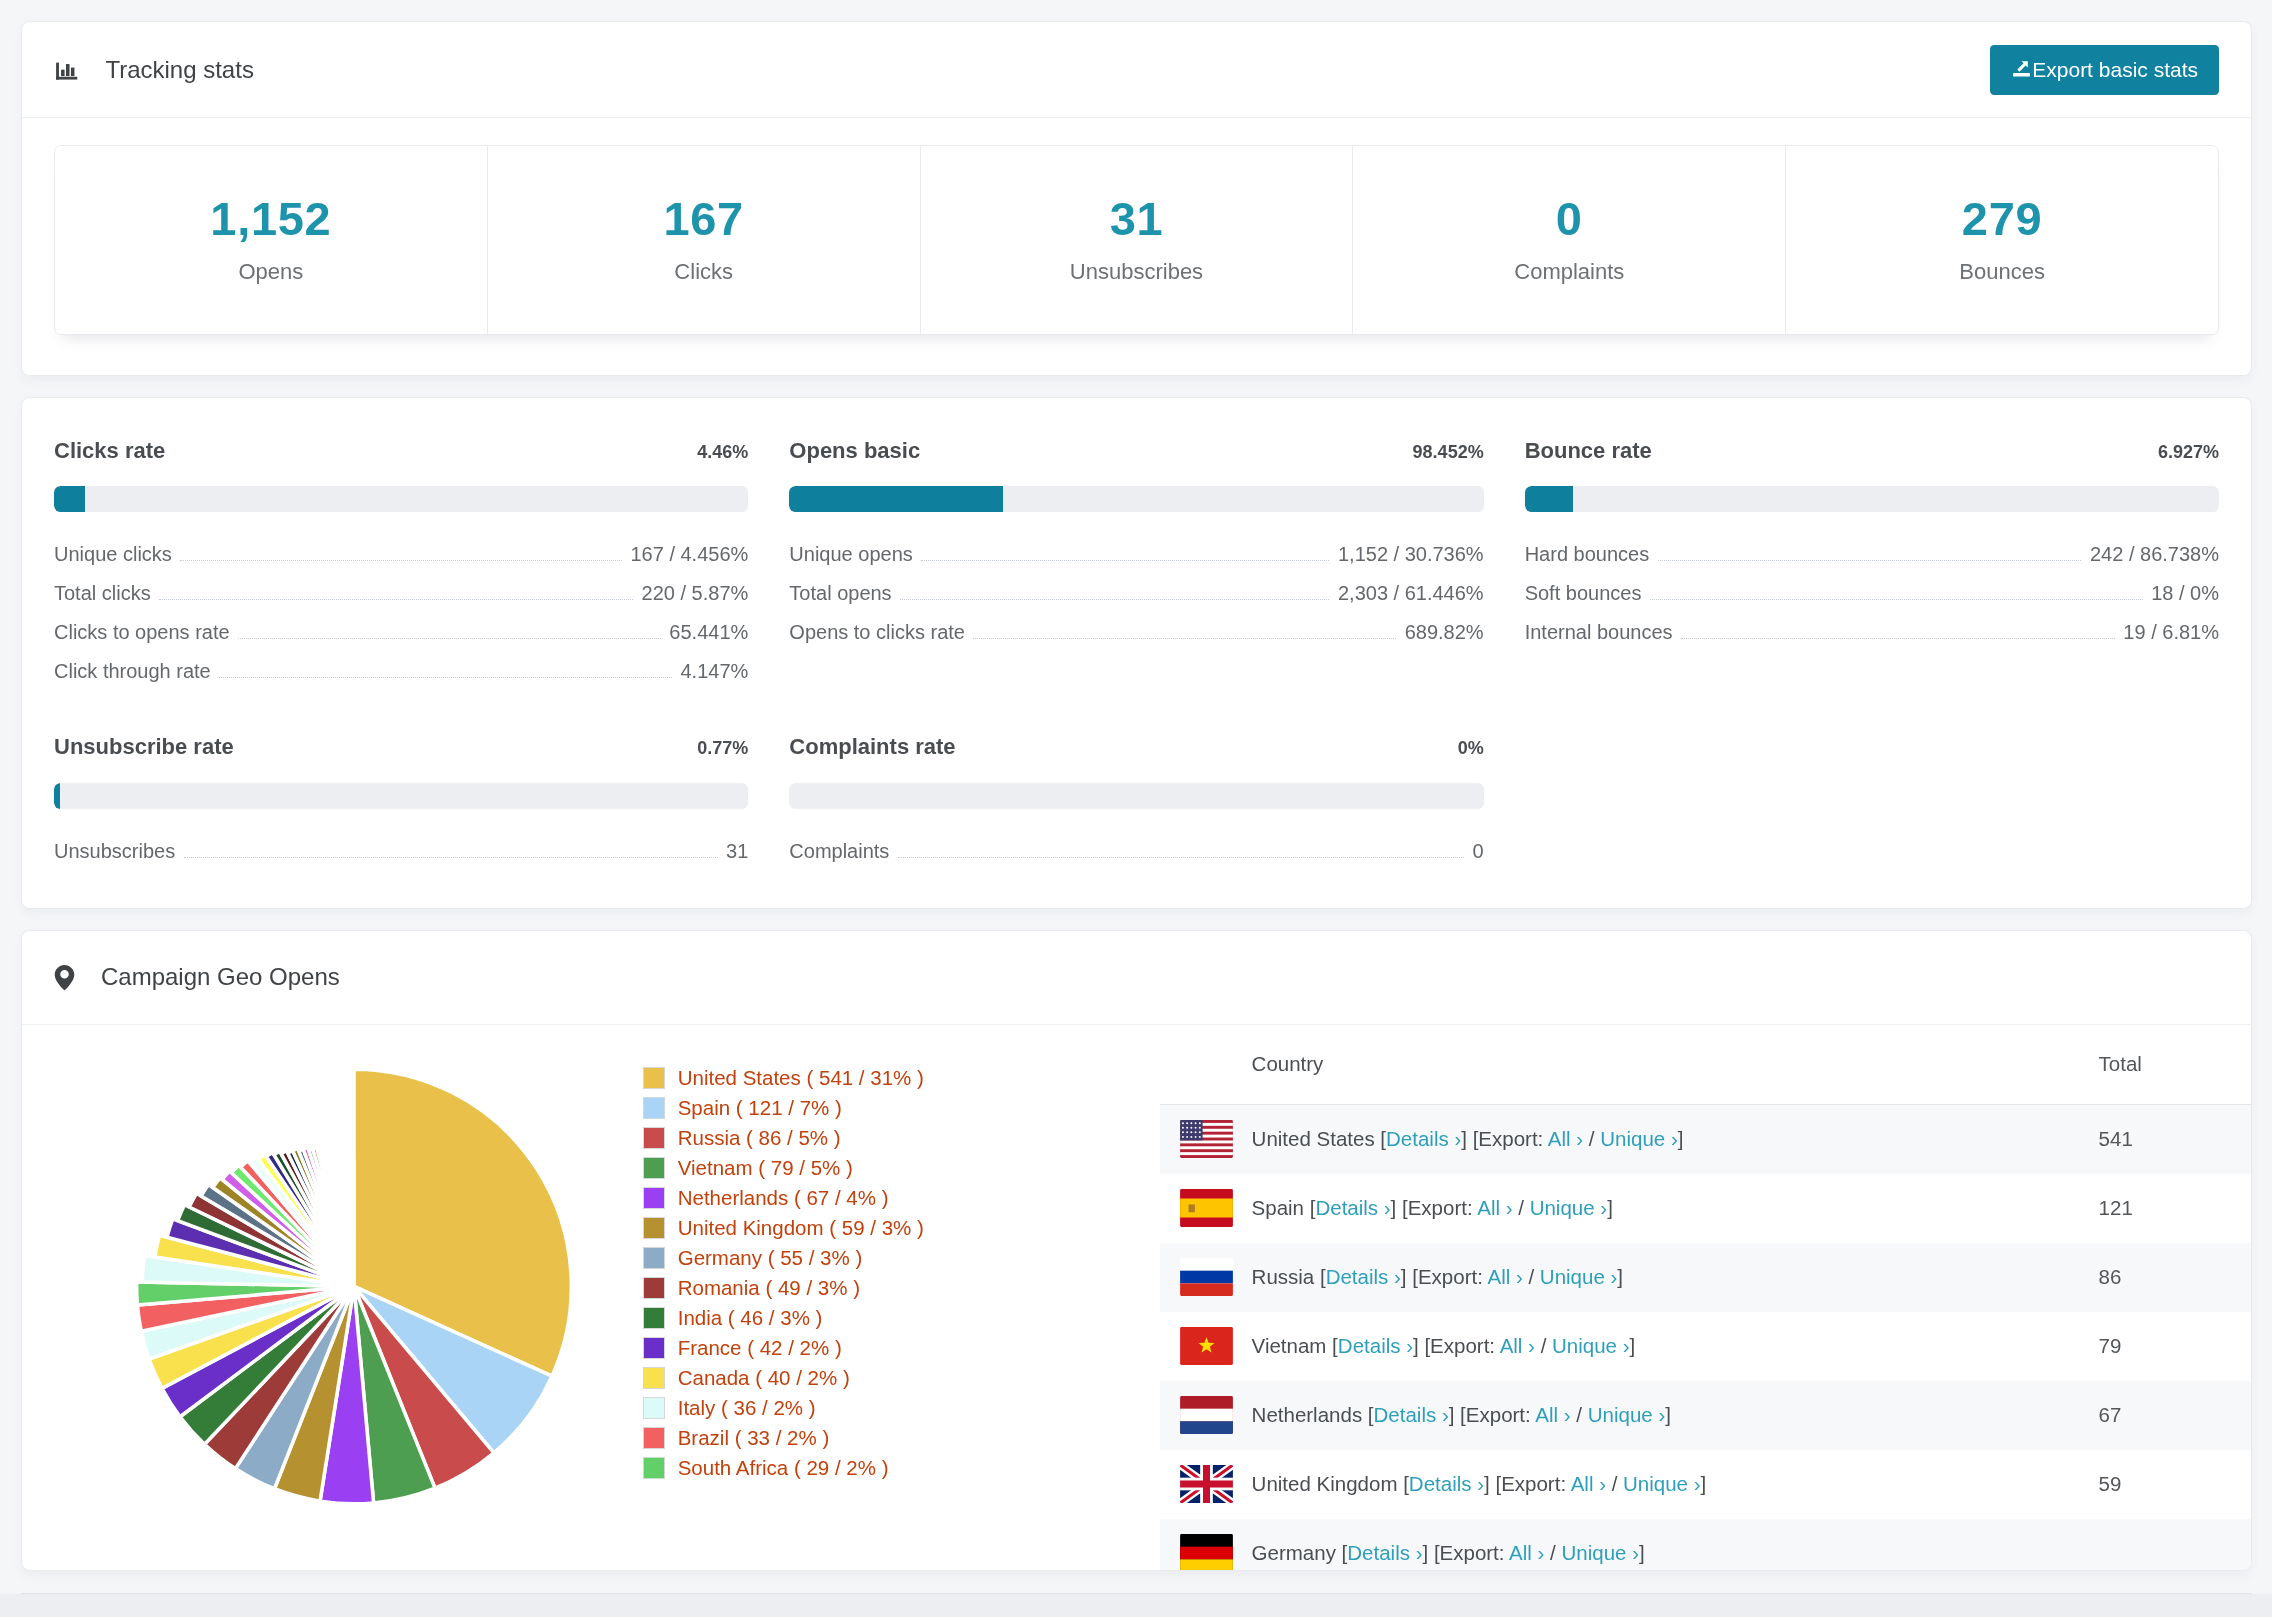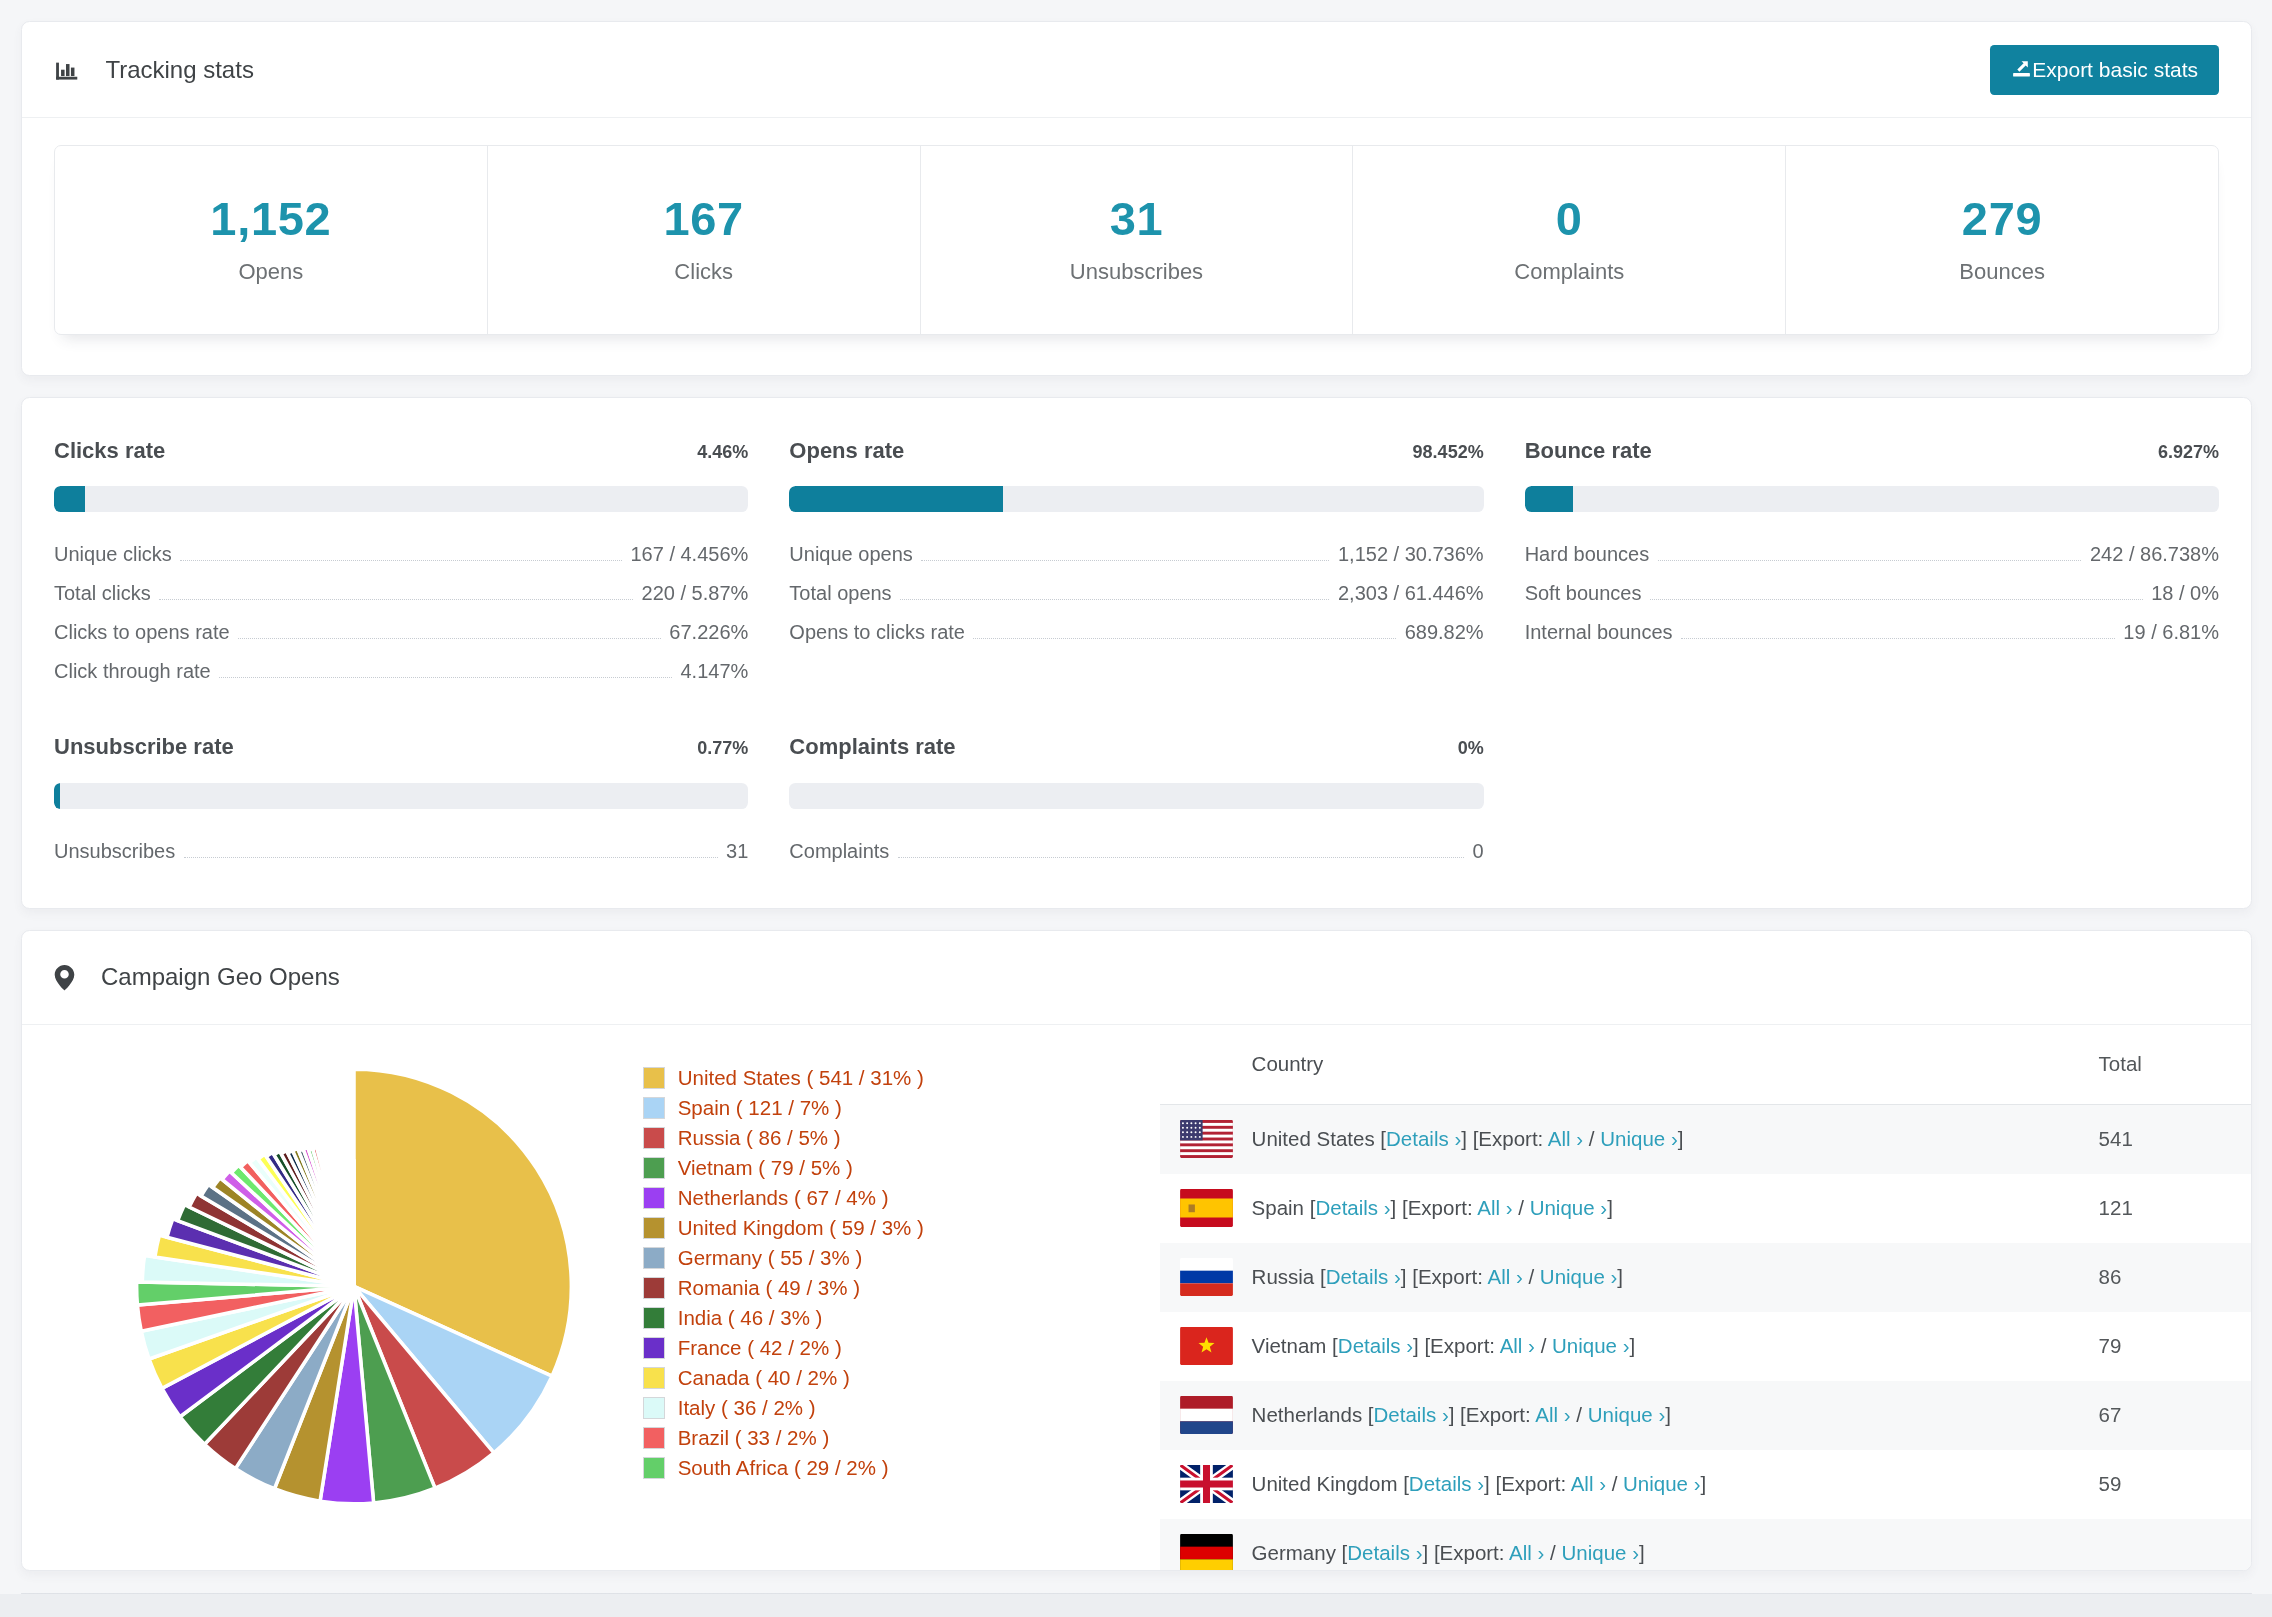--- a/index.html
+++ b/index.html
@@ -142,32 +142,32 @@
             <span class="rate-row-value">167 / 4.456%</span>
           </div>
           <div class="rate-row">
             <span>Total clicks</span>
             <div class="leader"></div>
             <span class="rate-row-value">220 / 5.87%</span>
           </div>
           <div class="rate-row">
             <span>Clicks to opens rate</span>
             <div class="leader"></div>
-            <span class="rate-row-value">67.226%</span>
+            <span class="rate-row-value">65.441%</span>
           </div>
           <div class="rate-row">
             <span>Click through rate</span>
             <div class="leader"></div>
             <span class="rate-row-value">4.147%</span>
           </div>
         </div>
       </div>
       <div class="rate-block">
         <div class="rate-head">
-          <span class="rate-title">Opens rate</span>
+          <span class="rate-title">Opens basic</span>
           <span class="rate-value">98.452%</span>
         </div>
         <div class="bar-track">
           <div class="bar-fill" style="width: 30.736%;"></div>
         </div>
         <div class="rate-rows">
           <div class="rate-row">
             <span>Unique opens</span>
             <div class="leader"></div>
             <span class="rate-row-value">1,152 / 30.736%</span>

